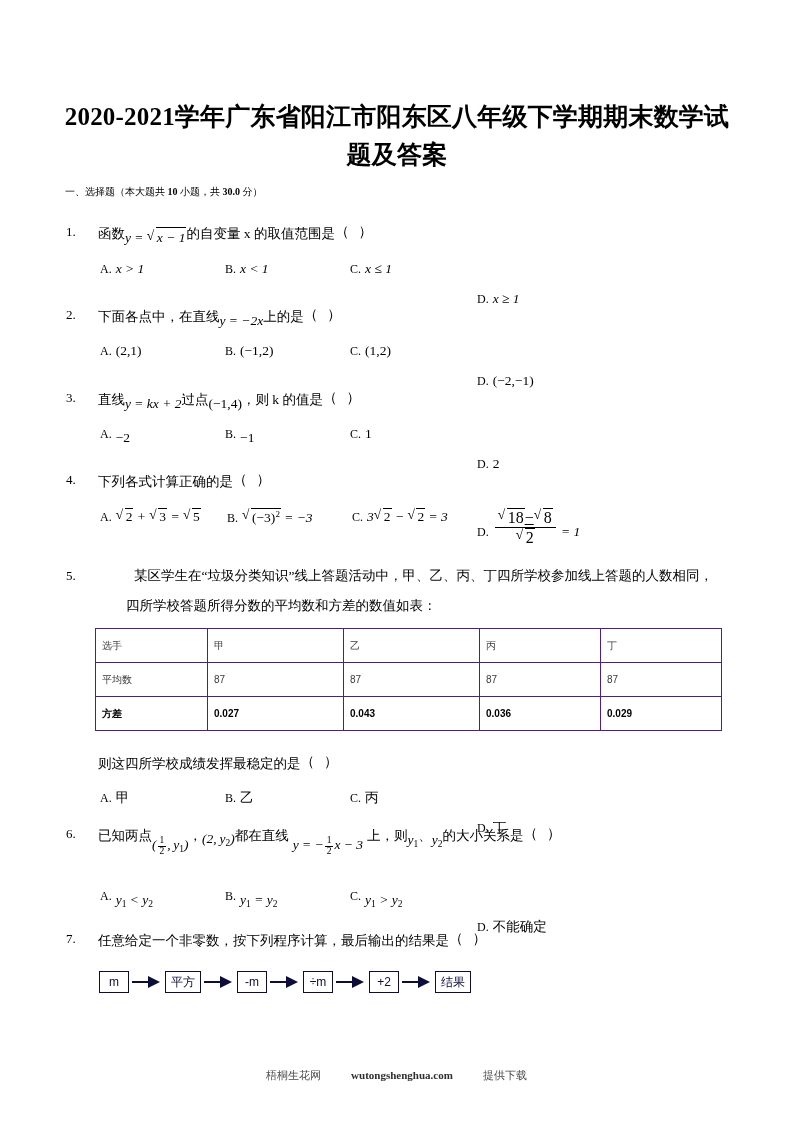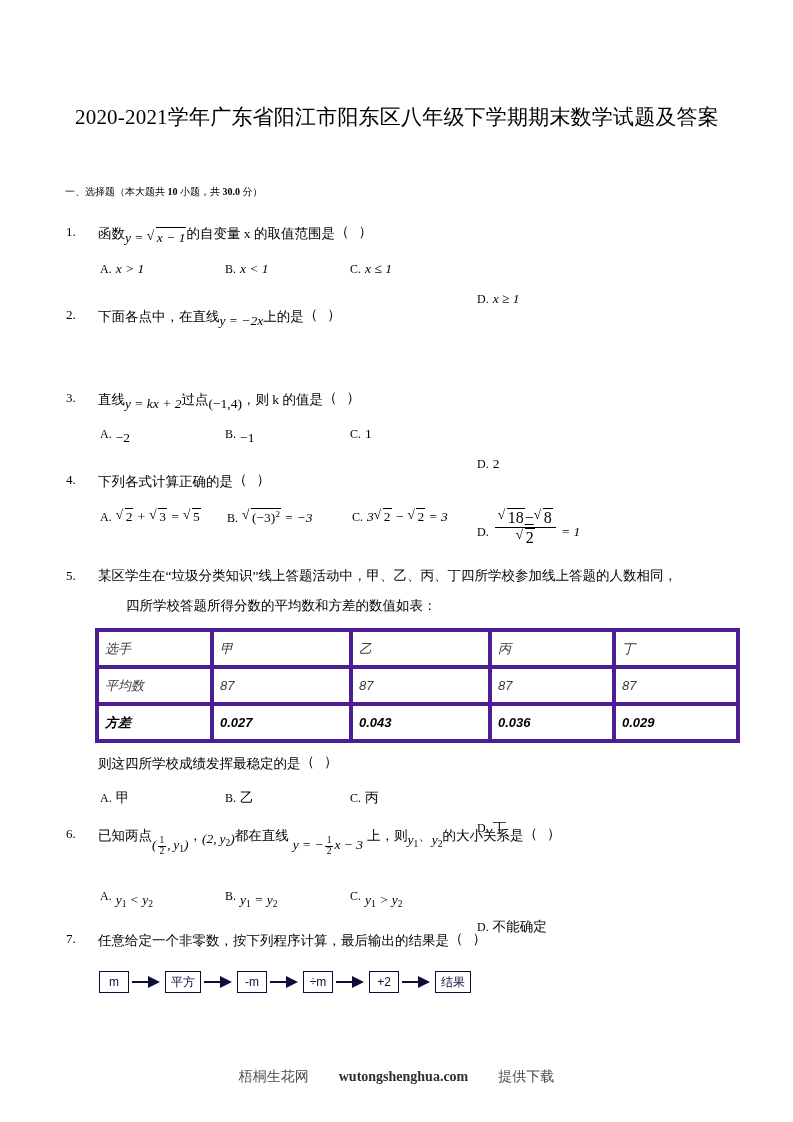--- a/index.html
+++ b/index.html
@@ -21,22 +21,22 @@
     width: 793px;
     height: 1122px;
   }
 
   
   .doc-title {
     position: absolute;
     left: 62px;
     top: 98px;
     width: 670px;
-    font-size: 21px;
-    font-weight: normal;
+    font-size: 25px;
+    font-weight: bold;
     line-height: 38px;
     text-align: center;
     letter-spacing: 0.2px;
   }
 
   
   .section-heading {
     position: absolute;
     left: 65px;
     top: 182px;
@@ -169,28 +169,27 @@
   .data-table {
     position: absolute;
     left: 95px;
     top: 628px;
     width: 561px;
     border-collapse: collapse;
     table-layout: fixed;
     font-size: 12.5px;
   }
   .data-table td {
-    border: 4px solid #4c1d95;
+    border: 1px solid #4c1d95;
     height: 27px;
     padding: 3px 6px;
     vertical-align: middle;
     font-family: "Liberation Sans", sans-serif;
-    font-size: 13px;
+    font-size: 10px;
     color: #3a3a3a;
-    font-style: italic;
   }
   .data-table tr.variance td {
     color: #000000;
     font-weight: bold;
   }
   .data-table td.c0 { width: 99px; }
   .data-table td.c1 { width: 123px; }
   .data-table td.c2 { width: 123px; }
   .data-table td.c3 { width: 108px; }
   .data-table td.c4 { width: 108px; }
@@ -244,21 +243,21 @@
     border-left: 12px solid #0d0d3a;
   }
 
   
   .footer {
     position: absolute;
     left: 0;
     top: 1068px;
     width: 793px;
     text-align: center;
-    font-size: 14px;
+    font-size: 11px;
     color: #4a4a4a;
   }
   .footer span { display: inline-block; }
   .footer .site {
     font-weight: bold;
     color: #2e2e2e;
     margin: 0 30px;
     font-family: "Liberation Serif", serif;
   }
 </style>
@@ -279,20 +278,26 @@
     <span class="opt opt-a"><span class="lab">A.</span><span class="m val">x &gt; 1</span></span>
     <span class="opt opt-b"><span class="lab">B.</span><span class="m val">x &lt; 1</span></span>
     <span class="opt opt-c"><span class="lab">C.</span><span class="m val">x ≤ 1</span></span>
     <span class="opt opt-d"><span class="lab">D.</span><span class="m val">x ≥ 1</span></span>
   </div>
 
   <div class="q" style="top:305px; left:0; width:793px;">
     <span class="q-num">2.</span>
     <span class="q-body"><span>下面各点中，在直线</span><span class="m lower">y = −2x</span><span>上的是</span><span class="paren raise">（    ）</span></span>
   </div>
+  <div class="options" style="top:343px;">
+    <span class="opt opt-a"><span class="lab">A.</span><span class="val">(2,1)</span></span>
+    <span class="opt opt-b"><span class="lab">B.</span><span class="val">(−1,2)</span></span>
+    <span class="opt opt-c"><span class="lab">C.</span><span class="val">(1,2)</span></span>
+    <span class="opt opt-d"><span class="lab">D.</span><span class="val">(−2,−1)</span></span>
+  </div>
 
   <div class="q" style="top:388px; left:0; width:793px;">
     <span class="q-num">3.</span>
     <span class="q-body"><span>直线</span><span class="m lower">y = kx + 2</span><span>过点</span><span class="lower">(−1,4)</span><span>，则 k 的值是</span><span class="paren raise">（    ）</span></span>
   </div>
   <div class="options" style="top:426px;">
     <span class="opt opt-a"><span class="lab">A.</span><span class="val lower">−2</span></span>
     <span class="opt opt-b"><span class="lab">B.</span><span class="val lower">−1</span></span>
     <span class="opt opt-c"><span class="lab">C.</span><span class="val">1</span></span>
     <span class="opt opt-d"><span class="lab">D.</span><span class="val">2</span></span>
@@ -304,21 +309,21 @@
   </div>
   <div class="options" style="top:508px;">
     <span class="opt" style="left:100px;"><span class="lab">A.</span><span class="m val"><span class="sqrt"><span class="rad up">2</span></span> + <span class="sqrt"><span class="rad up">3</span></span> = <span class="sqrt"><span class="rad up">5</span></span></span></span>
     <span class="opt" style="left:227px;"><span class="lab">B.</span><span class="m val"><span class="sqrt"><span class="rad up">(−3)<span class="sup">2</span></span></span> = −3</span></span>
     <span class="opt" style="left:352px;"><span class="lab">C.</span><span class="m val">3<span class="sqrt"><span class="rad up">2</span></span> − <span class="sqrt"><span class="rad up">2</span></span> = 3</span></span>
     <span class="opt" style="left:477px;"><span class="lab">D.</span><span class="m val"><span class="frac-lg"><span class="num"><span class="sqrt"><span class="rad up">18</span></span>−<span class="sqrt"><span class="rad up">8</span></span></span><span class="den"><span class="sqrt"><span class="rad up">2</span></span></span></span> = 1</span></span>
   </div>
 
   <div class="q" style="top:566px; left:0; width:793px;">
     <span class="q-num">5.</span>
-    <span class="q-body" style="width:660px;">某区学生在“垃圾分类知识”线上答题活动中，甲、乙、丙、丁四所学校参加线上答题的人数相同，</span>
+    <span class="q-body" style="width:660px;margin-left:36px;">某区学生在“垃圾分类知识”线上答题活动中，甲、乙、丙、丁四所学校参加线上答题的人数相同，</span>
   </div>
   <div class="q" style="top:596px; left:0; width:793px;">
     <span class="q-body" style="width:660px;margin-left:28px;">四所学校答题所得分数的平均数和方差的数值如表：</span>
   </div>
 
   <table class="data-table">
     <tbody>
       <tr>
         <td class="c0">选手</td>
         <td class="c1">甲</td>

